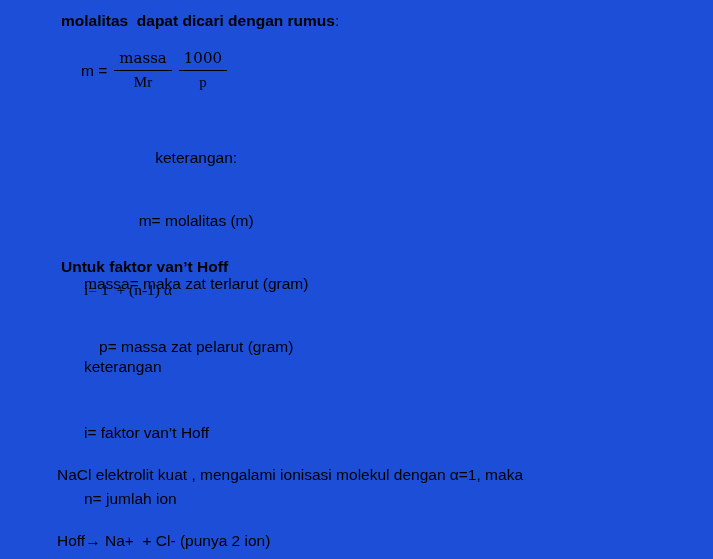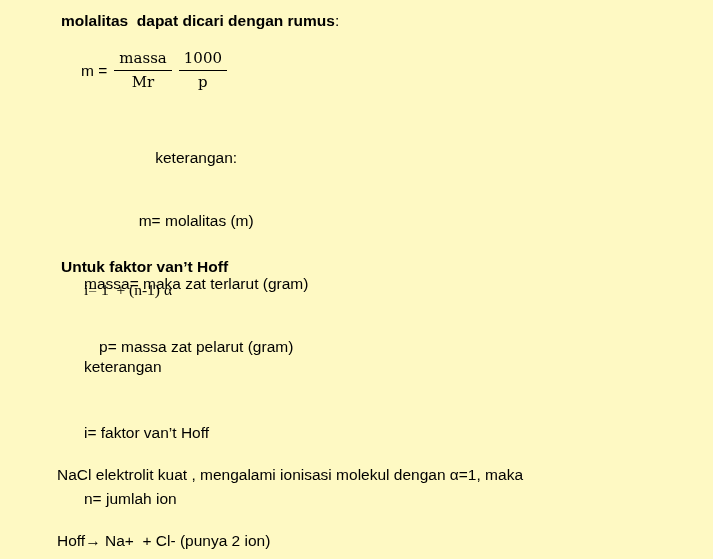--- a/index.html
+++ b/index.html
@@ -1,36 +1,36 @@
 <!DOCTYPE html>
 <html><head>
 <meta charset="utf-8">
 <style>
   html,body{margin:0;padding:0;background:#ffffff;}
   .page{
     position:relative;
     width:713px;height:559px;
-    background:#fef9c3;
+    background:#1d4ed8;
     color:#000000;
     font-family:"Liberation Sans",sans-serif;
     font-size:15.5px;
     overflow:hidden;
   }
   .abs{position:absolute;white-space:pre;}
   .bold{font-weight:700;}
   .lines{line-height:21px;}
   .lines-wide{line-height:22px;}
   .lines-example{line-height:21.7px;}
   .formula-row{display:flex;align-items:center;gap:7px;}
   .frac{
     display:inline-flex;flex-direction:column;align-items:center;
     font-family:"DejaVu Serif",serif;font-size:15px;
   }
   .frac .num{border-bottom:1.5px solid #000;padding:0 5px 1px;line-height:21px;text-align:center;}
-  .frac .den{line-height:21px;padding-top:1px;}
+  .frac .den{line-height:21px;padding-top:1px;font-family:Liberation Serif, serif;}
   .arrow{font-weight:700;}
 </style>
 </head>
 <body>
 
 <div class="page">
 
   <div class="abs bold" style="left:61px;top:12px;"><span>molalitas  dapat dicari dengan rumus</span><span style="font-weight:400">:</span></div>
 
   <div class="abs formula-row" style="left:81px;top:48px;">

